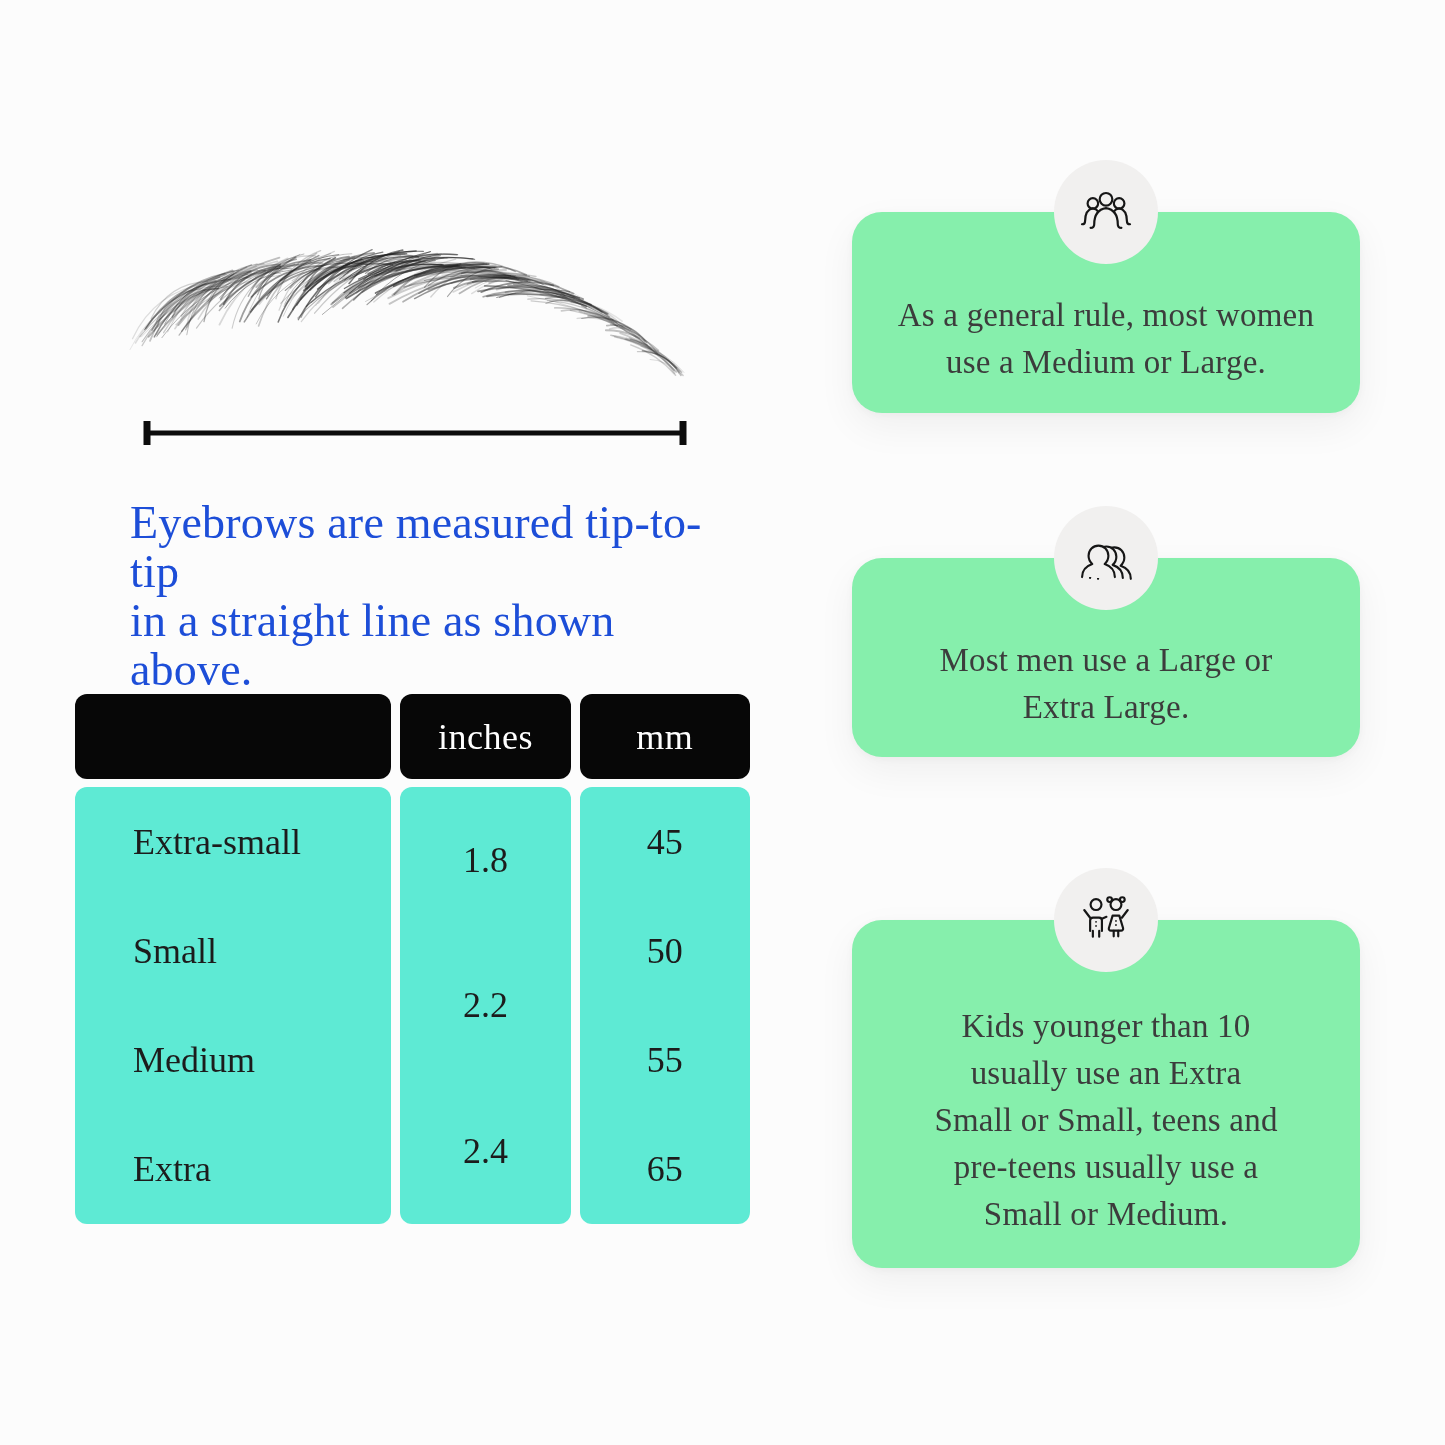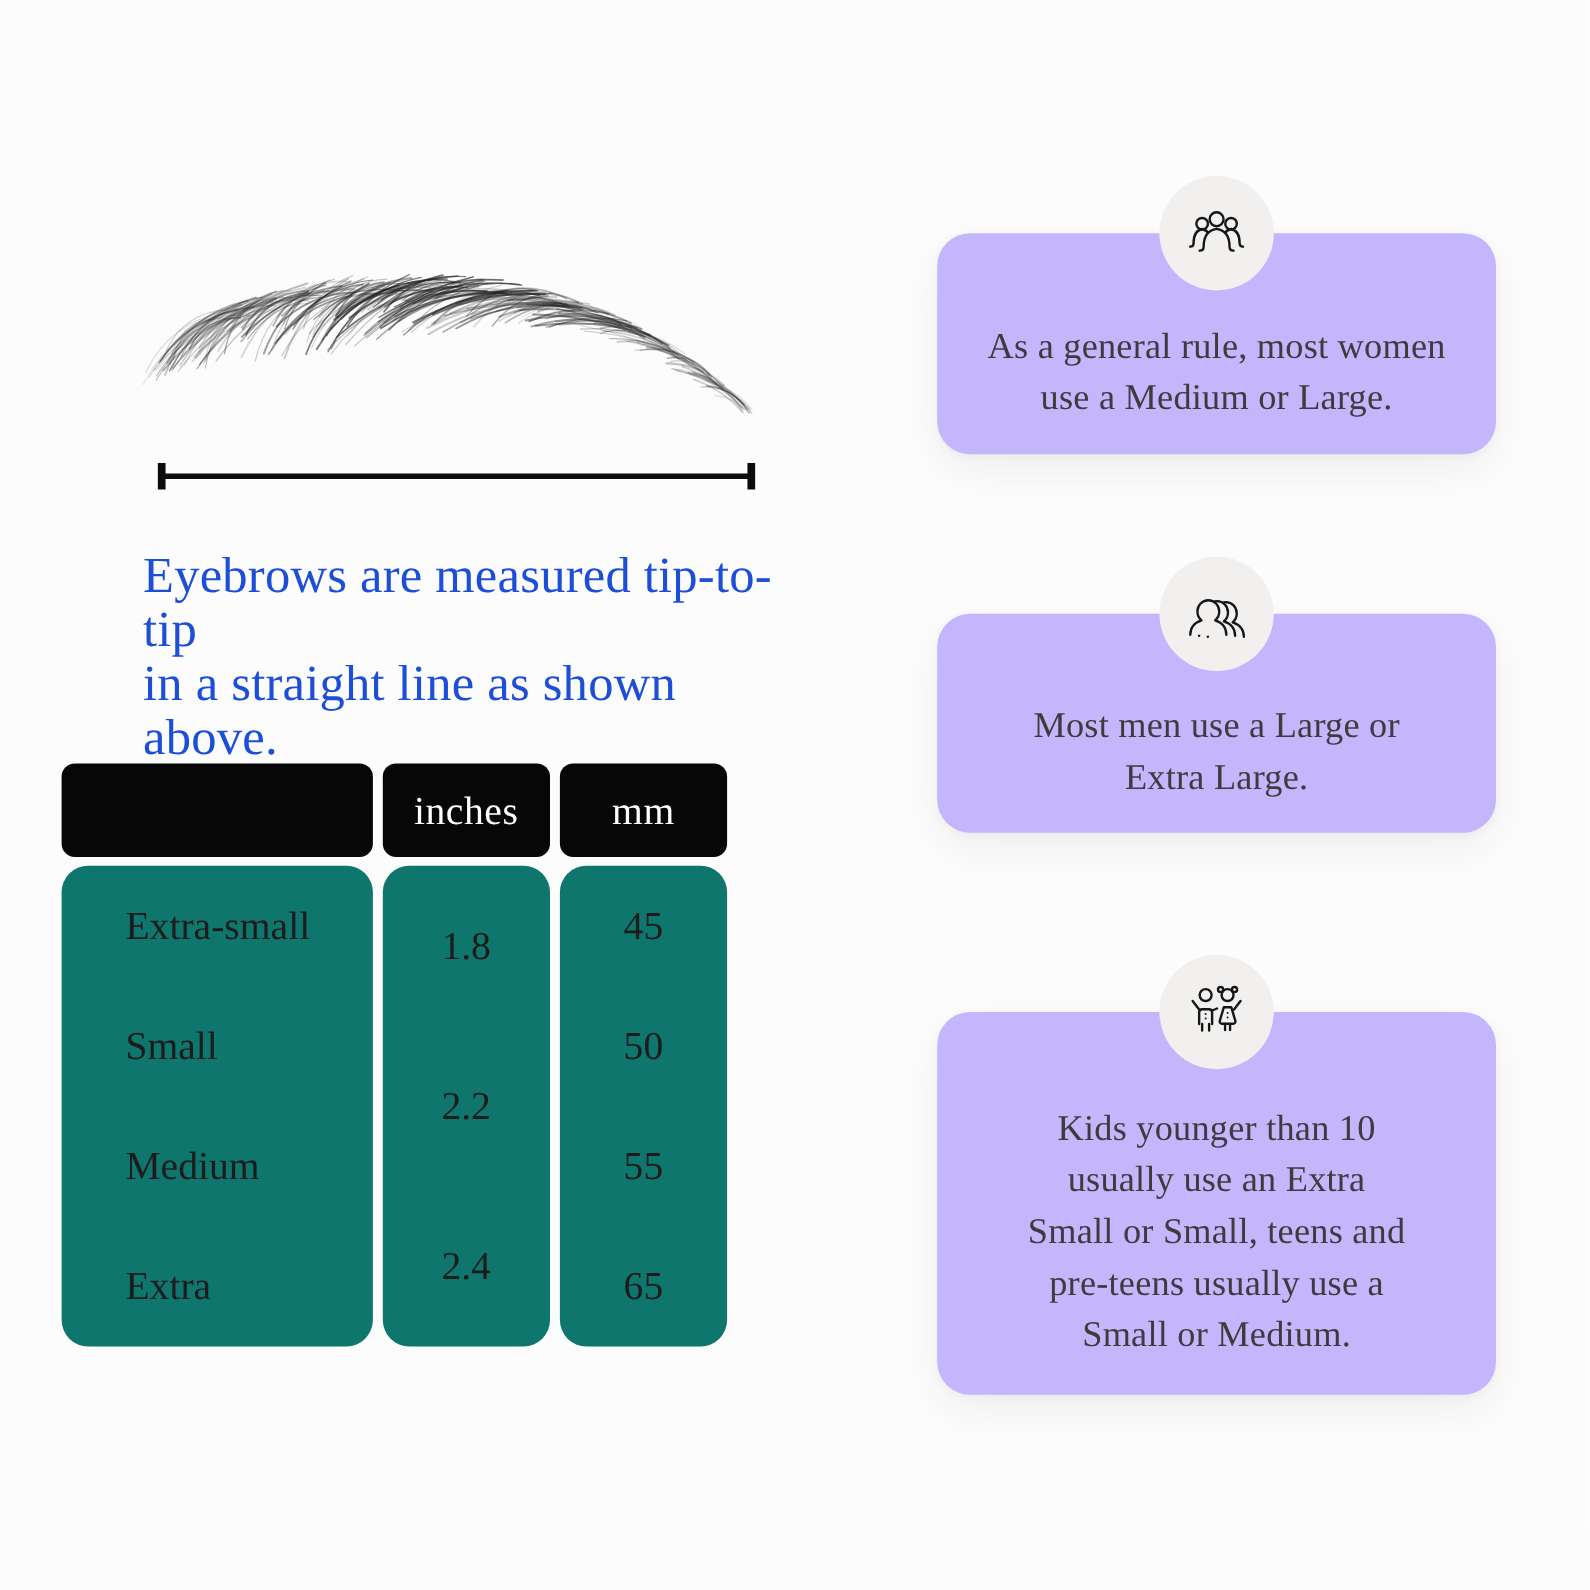--- a/index.html
+++ b/index.html
@@ -14,45 +14,45 @@
   
   #brow-wrap{left:118px;top:232px;width:577px;height:170px;}
   #measure-wrap{left:140px;top:418px;width:550px;height:30px;}
   #caption{
     left:130px;top:498px;width:610px;
     font-size:46px;line-height:49px;color:#1d4ed8;
     white-space:pre-line;letter-spacing:.2px;
   }
 
   
-  #size-table{left:56px;top:694px;width:605px;}
+  #size-table{left:75px;top:694px;width:675px;}
   .trow{display:flex;gap:9px;}
   .th{
     background:#070707;color:#fff;height:85px;border-radius:12px;
     display:flex;align-items:center;justify-content:center;
     font-size:36px;letter-spacing:.5px;
   }
   .tbody-row{margin-top:8px;}
   .tcol{
-    background:#0f766e;border-radius:24px;height:437px;
+    background:#5eead4;border-radius:12px;height:437px;
     display:flex;flex-direction:column;justify-content:space-around;
   }
   .c1{width:327px;}
   .c2{width:176px;}
   .c3{width:176px;}
   .cell{
     height:87px;display:flex;align-items:center;
     font-size:36px;color:#1c1c1c;
   }
   .cell.lbl{padding-left:58px;justify-content:flex-start;}
   .cell.val{justify-content:center;}
 
   
   .card{
-    position:absolute;left:852px;width:508px;background:#c4b5fd;border-radius:30px;
+    position:absolute;left:852px;width:508px;background:#86efac;border-radius:30px;
     box-shadow:0 14px 38px rgba(0,0,0,.055),0 2px 8px rgba(0,0,0,.035);
     display:flex;align-items:center;justify-content:center;
     padding-top:52px;box-sizing:border-box;
   }
   #card-women{top:212px;height:201px;}
   #card-men{top:558px;height:199px;}
   #card-kids{top:920px;height:348px;}
   .icon-circle{
     position:absolute;top:-52px;left:50%;transform:translateX(-50%);
     width:104px;height:104px;border-radius:50%;background:#f1f0ef;

